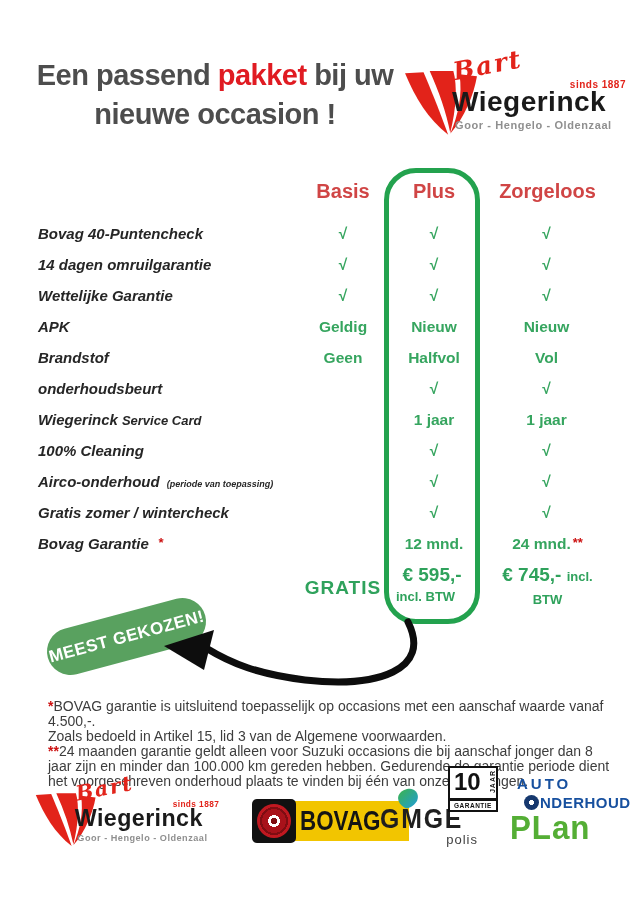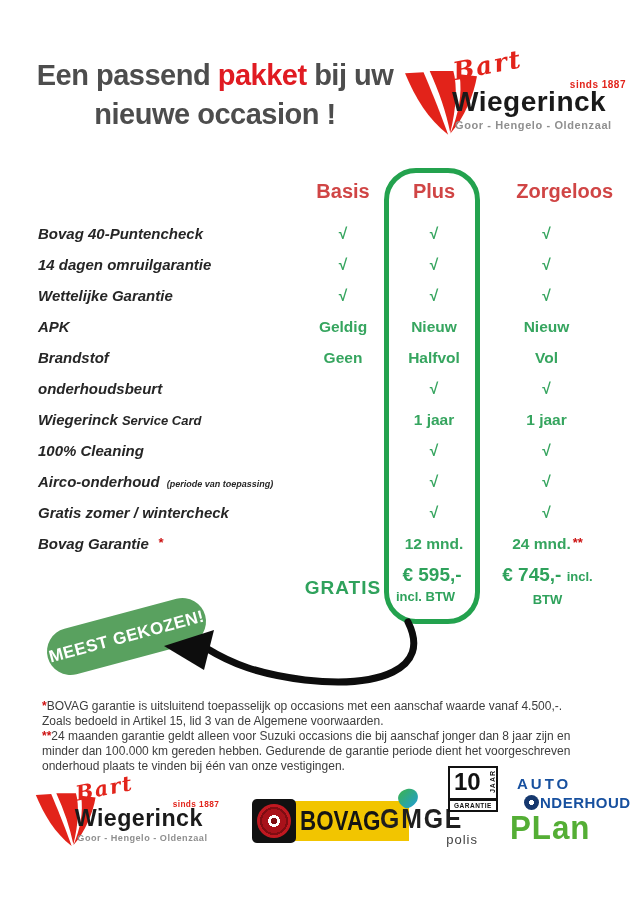--- a/index.html
+++ b/index.html
@@ -24,21 +24,21 @@
   .cities{position:absolute;left:57px;top:71px;color:#8f8f8f;font-size:11px;font-weight:bold;letter-spacing:0.6px;}
 
   
   .plus-box{position:absolute;left:384px;top:168px;width:96px;height:456px;
             border:5px solid #23a24e;border-radius:32px;box-sizing:border-box;}
   .col-headers{position:absolute;left:38px;top:180px;width:575px;display:flex;}
   .col-spacer{width:262px;}
   .col{font-size:20px;font-weight:bold;color:#d04545;text-align:center;}
   .col-basis{width:86px;}
   .col-plus{width:96px;}
-  .col-zorg{width:131px;text-align:right;}
+  .col-zorg{width:131px;}
 
   .t-body{position:absolute;left:38px;top:218px;width:575px;}
   .t-row{display:flex;height:31px;align-items:center;}
   .t-label{width:262px;font-size:15px;font-weight:bold;color:#262626;white-space:nowrap;font-style:italic;}
   .lbl-note{font-size:13px;font-weight:bold;margin-left:4px;}
   .lbl-small{font-size:9px;font-weight:bold;margin-left:3px;}
   .t-cell{text-align:center;color:#36a55f;font-size:15.5px;font-weight:bold;}
   .c-basis{width:86px;}
   .c-plus{width:96px;}
   .c-zorg{width:131px;}
@@ -53,22 +53,22 @@
   .p-zorg-main .small-inline{font-size:13px;}
   .p-zorg-sub{left:482px;top:592px;width:131px;font-size:13px;}
 
   
   .stamp{position:absolute;left:45px;top:613px;width:163px;height:47px;background:#59a15f;
          border-radius:24px;transform:rotate(-15deg);display:flex;align-items:center;justify-content:center;
          color:#ffffff;font-size:17px;font-weight:bold;letter-spacing:0.5px;white-space:nowrap;}
   .arrow-svg{position:absolute;left:140px;top:608px;width:310px;height:95px;}
 
   
-  .footnotes{position:absolute;left:42px;top:699px;width:562px;color:#3d3d3d;
-             font-size:12px;line-height:15px;}
+  .footnotes{position:absolute;left:48px;top:699px;width:562px;color:#3d3d3d;
+             font-size:14px;line-height:15px;}
   .footnotes p{margin:0;}
   .fn-star{color:#cc1111;font-weight:bold;}
 
   
   .bovag{position:absolute;left:252px;top:799px;width:114px;height:44px;padding-left:43px;}
   .bovag-yellow{position:absolute;left:6px;top:2px;right:0;bottom:2px;background:#f2c500;}
   .bovag-emblem{position:absolute;left:0;top:0;width:44px;height:44px;background:#111111;border-radius:5px;}
   .bovag-disc{position:absolute;left:5px;top:5px;width:34px;height:34px;border-radius:50%;
               background:radial-gradient(circle,#7e0d12 0 3px,#ffffff 3px 6px,#a8121a 6px 12px,#7e0d12 12px 14px,#c01820 14px 17px);}
   .bovag-text{position:absolute;left:48px;top:7px;font-size:27px;font-weight:bold;color:#141414;

